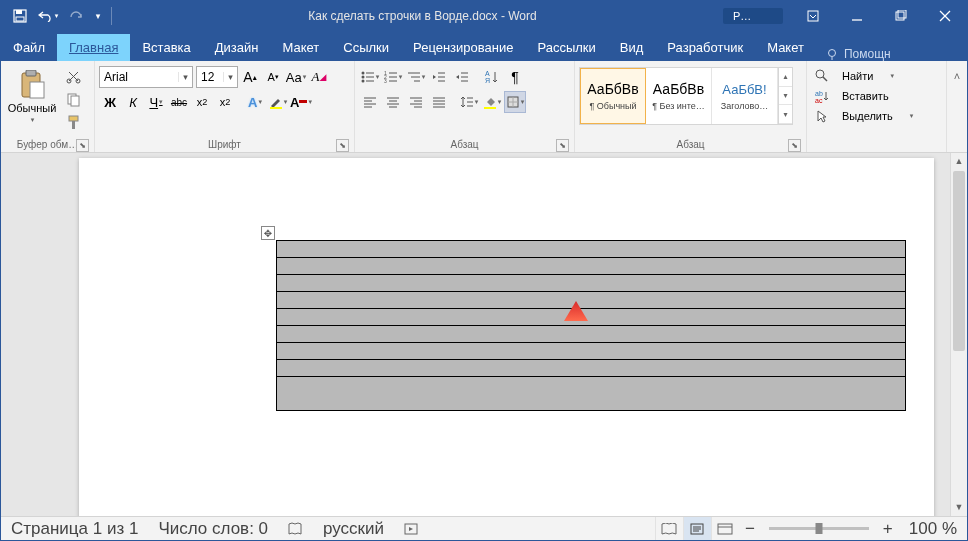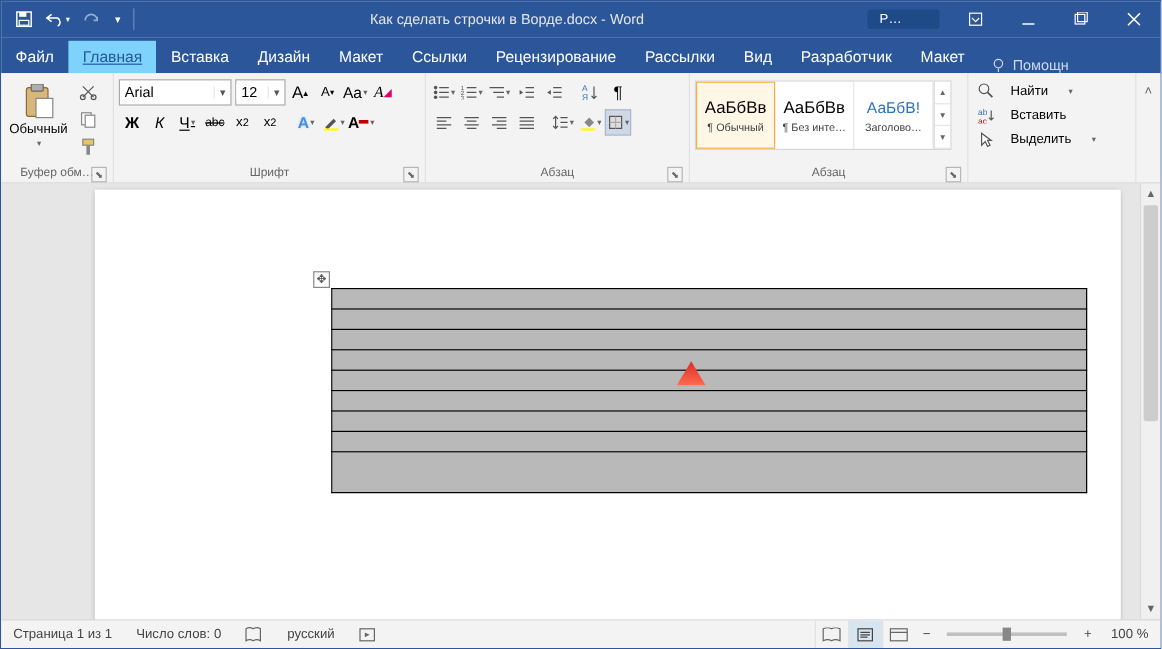--- a/index.html
+++ b/index.html
@@ -58,21 +58,21 @@
 .scrollbar-v .arr { position: absolute; left: 0; right: 0; height: 17px; text-align: center; font-size: 9px; color: #666; line-height: 17px; cursor: pointer; }
 .page { position: absolute; left: 78px; top: 5px; width: 855px; height: 400px; background: #fff; box-shadow: 0 1px 4px rgba(0,0,0,0.25); }
 .table-handle { position: absolute; left: 182px; top: 68px; width: 14px; height: 14px; border: 1px solid #888; background: #fff; display: flex; align-items: center; justify-content: center; font-size: 10px; color: #555; cursor: move; }
 .doc-table { position: absolute; left: 197px; top: 82px; width: 630px; border-collapse: collapse; }
 .doc-table td { height: 17px; background: #b9b9b9; border: 1px solid #000; }
 .doc-table tr:last-child td { height: 34px; }
 
 .arrow-annot { position: absolute; left: 555px; top: 146px; pointer-events: none; }
 
 
-.statusbar { height: 24px; background: #f3f3f3; border-top: 1px solid #d4d4d4; display: flex; align-items: center; font-size: 11px; color: #444; }
+.statusbar { height: 24px; background: #f3f3f3; border-top: 1px solid #d4d4d4; display: flex; align-items: center; font-size: 17px; color: #444; }
 .status-item { padding: 0 10px; height: 100%; display: flex; align-items: center; gap: 5px; cursor: pointer; }
 .status-spacer { flex: 1; }
 .view-btn { width: 28px; height: 100%; display: flex; align-items: center; justify-content: center; cursor: pointer; border-left: 1px solid #e2e2e2; }
 .view-btn.active { background: #d9e4f1; }
 .zoom-slider { width: 100px; height: 3px; background: #c0c0c0; position: relative; margin: 0 8px; }
 .zoom-slider .tick { position: absolute; left: 50%; top: -3px; width: 1px; height: 9px; background: #888; }
 .zoom-slider .thumb { position: absolute; left: 50%; top: -4px; width: 7px; height: 11px; background: #888; transform: translateX(-50%); }
 
 .bold { font-weight: bold; }
 .italic { font-style: italic; }

